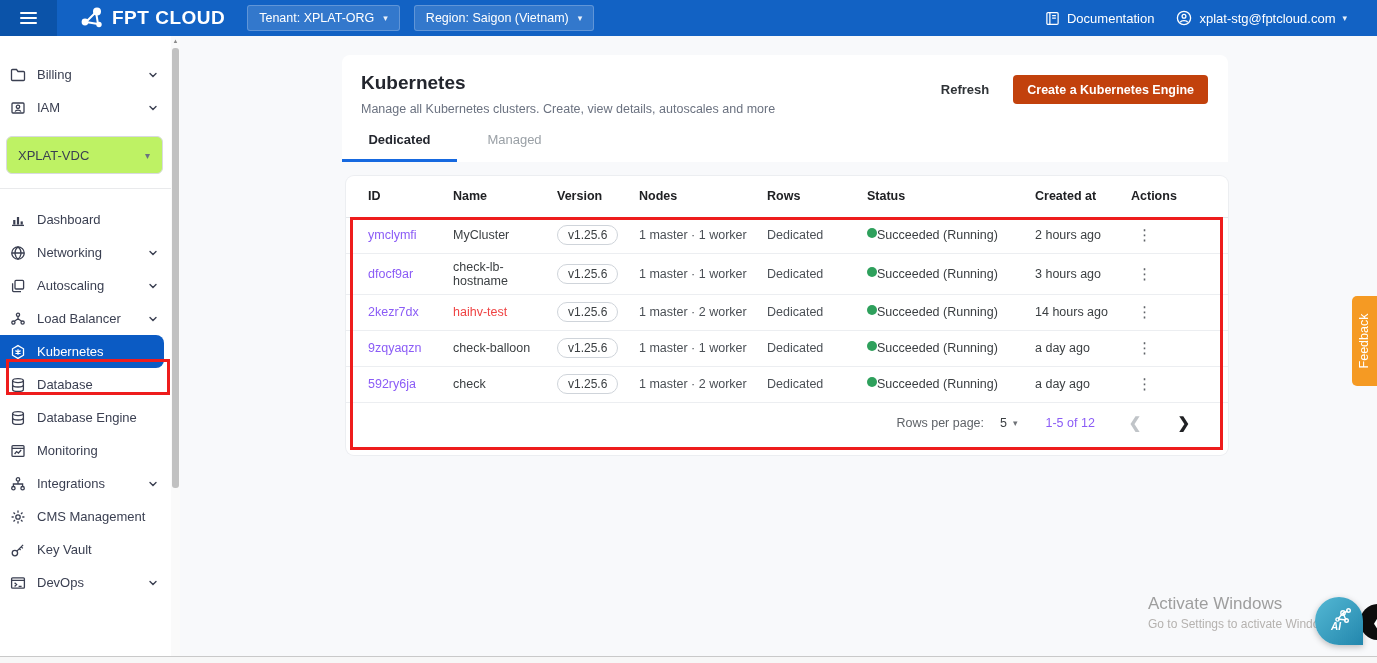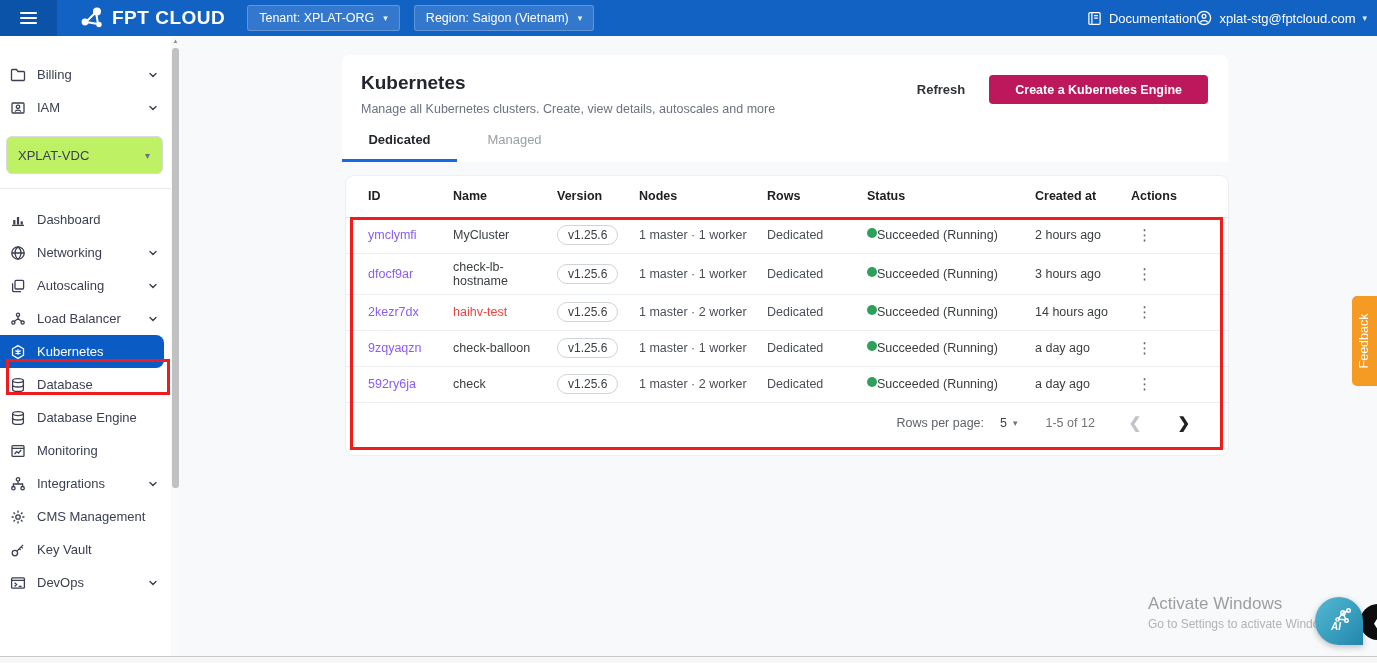--- a/index.html
+++ b/index.html
@@ -7,21 +7,21 @@
   body { position:relative; }
 
   
   .topbar { position:absolute; top:0; left:0; width:1377px; height:36px; background:#1262C4; display:flex; align-items:center; z-index:30; }
   .hamburger { width:57px; height:36px; background:#0B53A9; display:flex; flex-direction:column; justify-content:center; align-items:center; gap:3px; cursor:pointer; }
   .hamburger i { display:block; width:17px; height:2px; background:#fff; border-radius:1px; }
   .logo { display:flex; align-items:center; gap:7px; margin-left:22px; }
   .logo-text { color:#fff; font-size:19px; font-weight:bold; letter-spacing:.5px; }
   .top-chip { margin-left:22px; background:rgba(255,255,255,.14); border:1px solid rgba(255,255,255,.22); border-radius:3px; color:#fff; font-size:12.5px; padding:5px 11px; display:flex; align-items:center; gap:9px; cursor:pointer; white-space:nowrap; }
   .chip-caret { font-size:9px; opacity:.9; }
-  .top-right { margin-left:auto; display:flex; align-items:center; padding-right:10px; color:#fff; font-size:13px; }
+  .top-right { margin-left:auto; display:flex; align-items:center; gap:22px; padding-right:30px; color:#fff; font-size:13px; }
   .top-link { display:flex; align-items:center; gap:7px; cursor:pointer; white-space:nowrap; }
 
   
   .sidebar { position:absolute; top:36px; left:0; width:180px; height:627px; background:#fff; z-index:20; }
   .side-inner { width:171px; padding-top:22px; }
   .side-item { position:relative; height:33px; display:flex; align-items:center; padding:0 10px 0 9px; gap:11px; color:#3A3F51; font-size:13px; cursor:pointer; }
   .side-item .side-icon { width:17px; height:17px; display:flex; align-items:center; justify-content:center; color:#3A3F51; flex:0 0 17px; }
   .side-item .side-label { flex:1 1 auto; white-space:nowrap; overflow:hidden; }
   .side-item .side-chev { color:#3A3F51; display:flex; align-items:center; margin-right:3px; }
   .side-item.active { background:#0B5BC4; color:#fff; width:164px; border-radius:0 8px 8px 0; }
@@ -37,40 +37,40 @@
 
   
   .main { position:absolute; top:36px; left:180px; width:1197px; height:627px; background:#F8F9FB; }
 
   .card-head { position:absolute; top:19px; left:162px; width:886px; height:107px; background:#fff; border-radius:8px 8px 0 0; }
   .head-row { display:flex; align-items:flex-start; padding:17px 20px 0 19px; }
   .page-title { font-size:19px; font-weight:bold; color:#23262E; }
   .page-sub { font-size:12.5px; color:#6B7280; margin-top:8px; }
   .head-actions { margin-left:auto; display:flex; align-items:center; gap:24px; margin-top:3px; }
   .refresh-btn { font-size:13px; font-weight:bold; color:#2F3337; cursor:pointer; background:none; border:none; font-family:inherit; }
-  .create-btn { background:#be185d; color:#fff; border:none; border-radius:4px; height:29px; padding:0 26px; font-size:12.5px; font-weight:bold; cursor:pointer; font-family:inherit; }
+  .create-btn { background:#c2410c; color:#fff; border:none; border-radius:4px; height:29px; padding:0 14px; font-size:12.5px; font-weight:bold; cursor:pointer; font-family:inherit; }
   .tabs { position:absolute; left:0; bottom:0; display:flex; }
   .tab { width:115px; text-align:center; font-size:13px; padding-bottom:12px; color:#9AA0A6; cursor:pointer; }
   .tab.active { color:#23262E; font-weight:bold; border-bottom:3px solid #1669E0; }
 
   .card-table { position:absolute; top:140px; left:166px; width:882px; height:279px; background:#fff; border-radius:8px; box-shadow:0 0 0 1px #ECEEF1; }
   table { border-collapse:collapse; width:882px; table-layout:fixed; }
   th { text-align:left; font-size:12.5px; color:#202124; font-weight:bold; height:41px; border-bottom:1px solid #E4E7EA; padding:0 8px 0 0; }
   td { font-size:12.5px; color:#4B5056; height:36px; border-bottom:1px solid #ECEEF1; padding:6px 8px 6px 0; }
   th.first, td.first { padding-left:22px; }
   td a { color:#8b5cf6; text-decoration:none; cursor:pointer; }
   .pill { display:inline-block; border:1px solid #CFD4DA; border-radius:11px; padding:2px 10px; font-size:12px; color:#3C4043; background:#fff; }
   .status-cell { display:flex; }
   .dot { width:10px; height:10px; border-radius:50%; background:#2EA05C; flex:0 0 10px; }
   .kebab { font-size:15px; color:#5F6368; cursor:pointer; padding:0 6px; letter-spacing:0; }
   .pagination { display:flex; align-items:center; justify-content:flex-end; height:40px; padding-right:38px; gap:0; font-size:12.5px; color:#5F6368; }
   .pag-label { margin-right:16px; }
   .pag-select { color:#3C4043; margin-right:28px; display:flex; align-items:center; gap:6px; cursor:pointer; }
   .pag-select .chip-caret { color:#5F6368; }
-  .pag-range { color:#737373; margin-right:34px; }
+  .pag-range { color:#8b5cf6; margin-right:34px; }
   .pag-prev { color:#C0C4C8; font-size:15px; margin-right:36px; cursor:default; font-weight:bold; }
   .pag-next { color:#202124; font-size:15px; font-weight:bold; cursor:pointer; }
 
   
   .annot { position:absolute; border:3px solid #EE1C1C; z-index:40; pointer-events:none; }
   .annot-sidebar { top:359px; left:6px; width:164px; height:36px; }
   .annot-table { top:217px; left:350px; width:873px; height:233px; }
 
   
   .feedback { position:absolute; top:296px; right:0; width:25px; height:90px; background:#F59A23; border-radius:5px 0 0 5px; z-index:35; display:flex; align-items:center; justify-content:center; cursor:pointer; }

